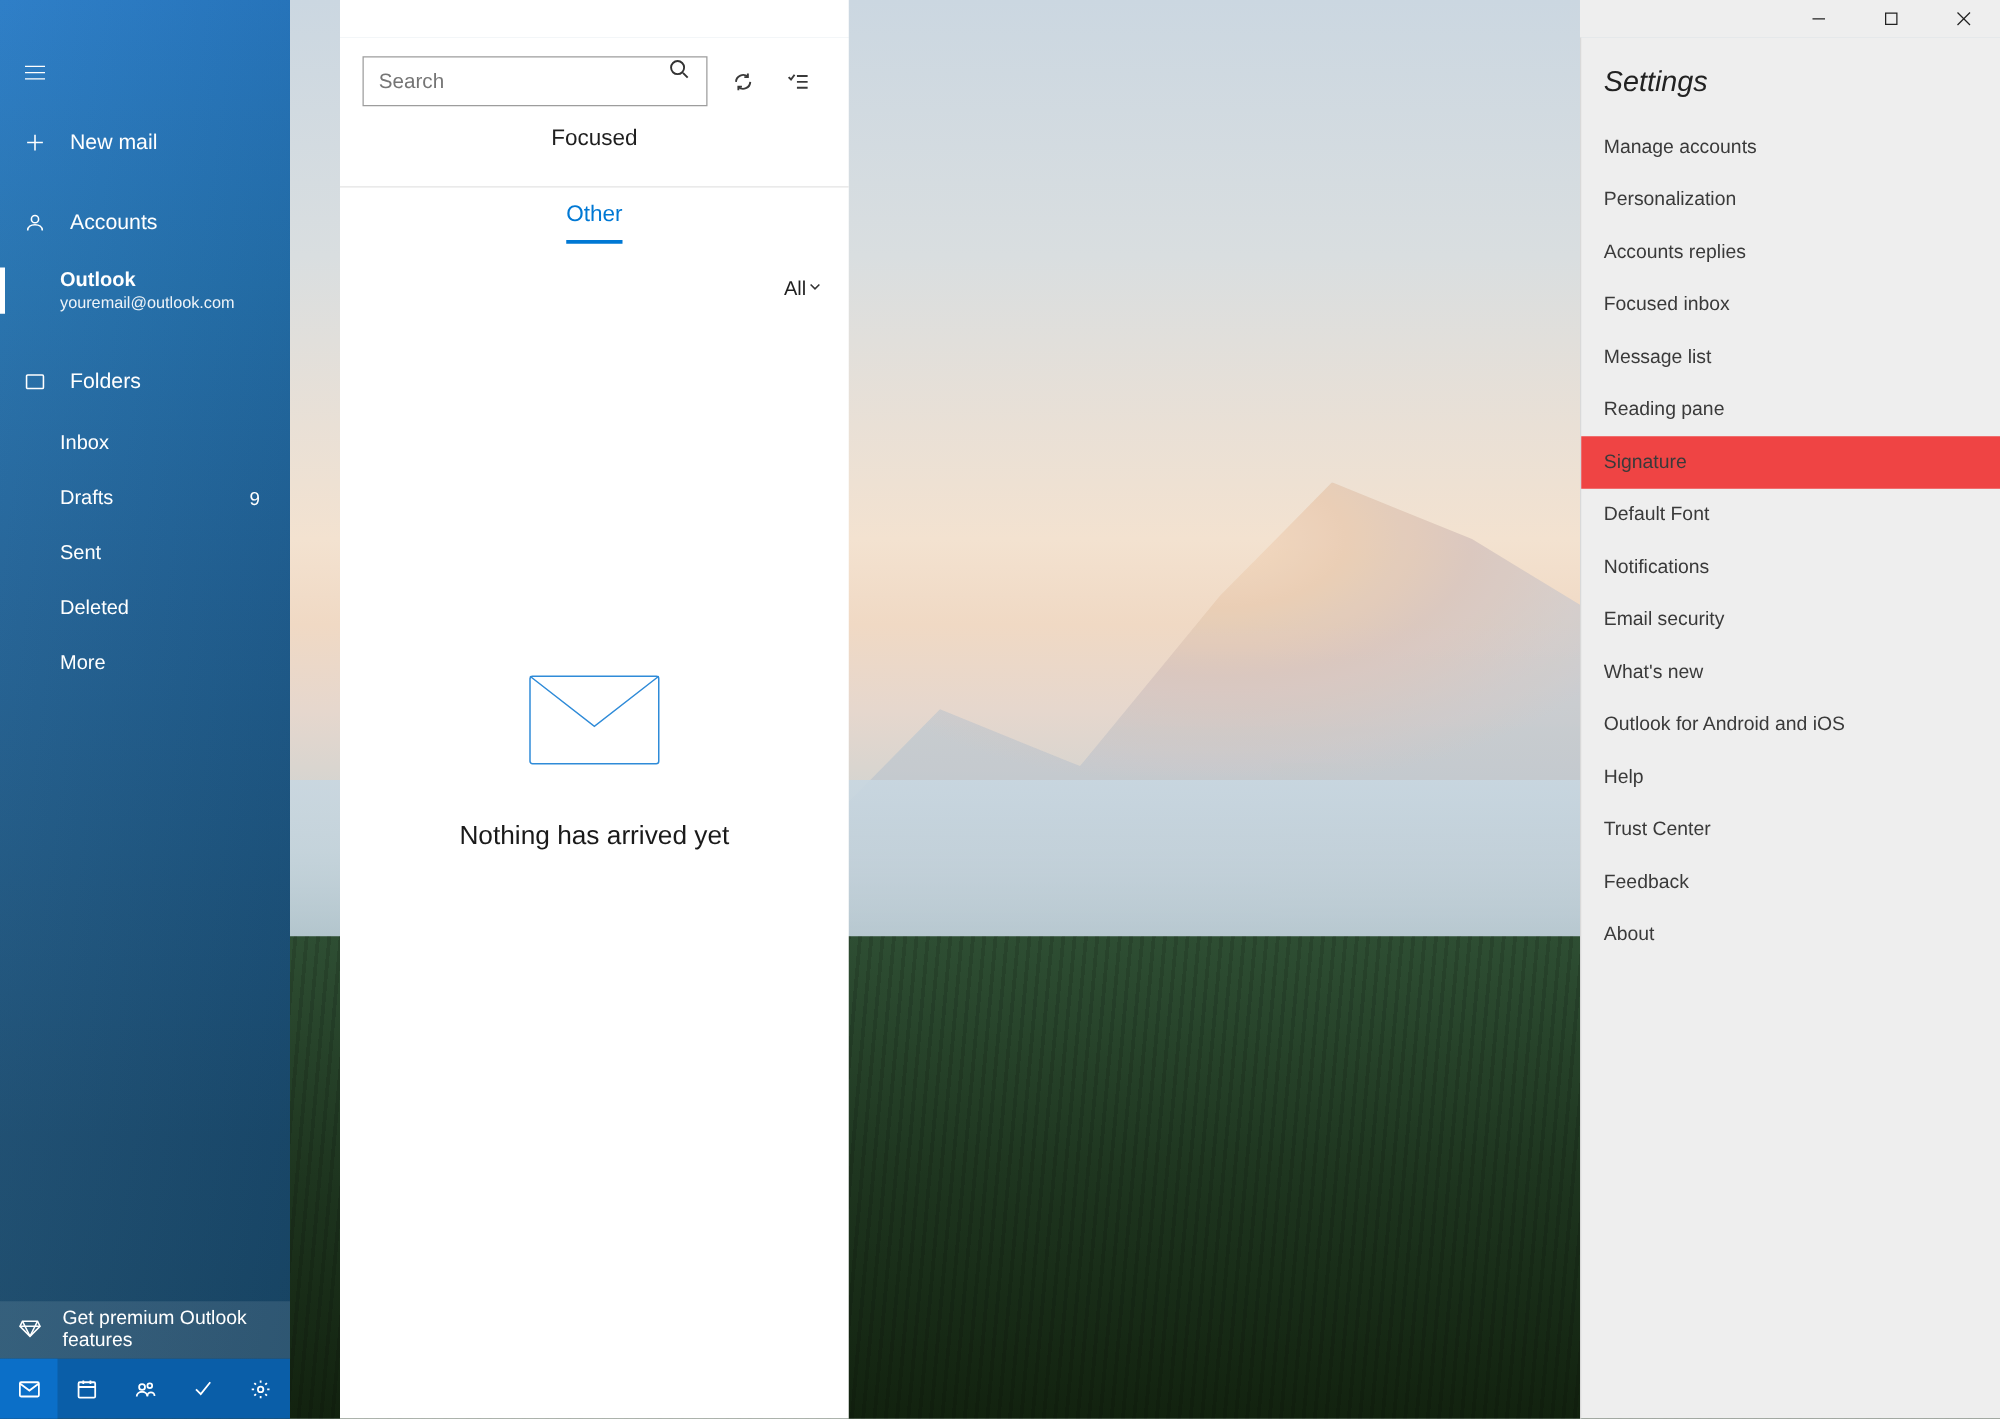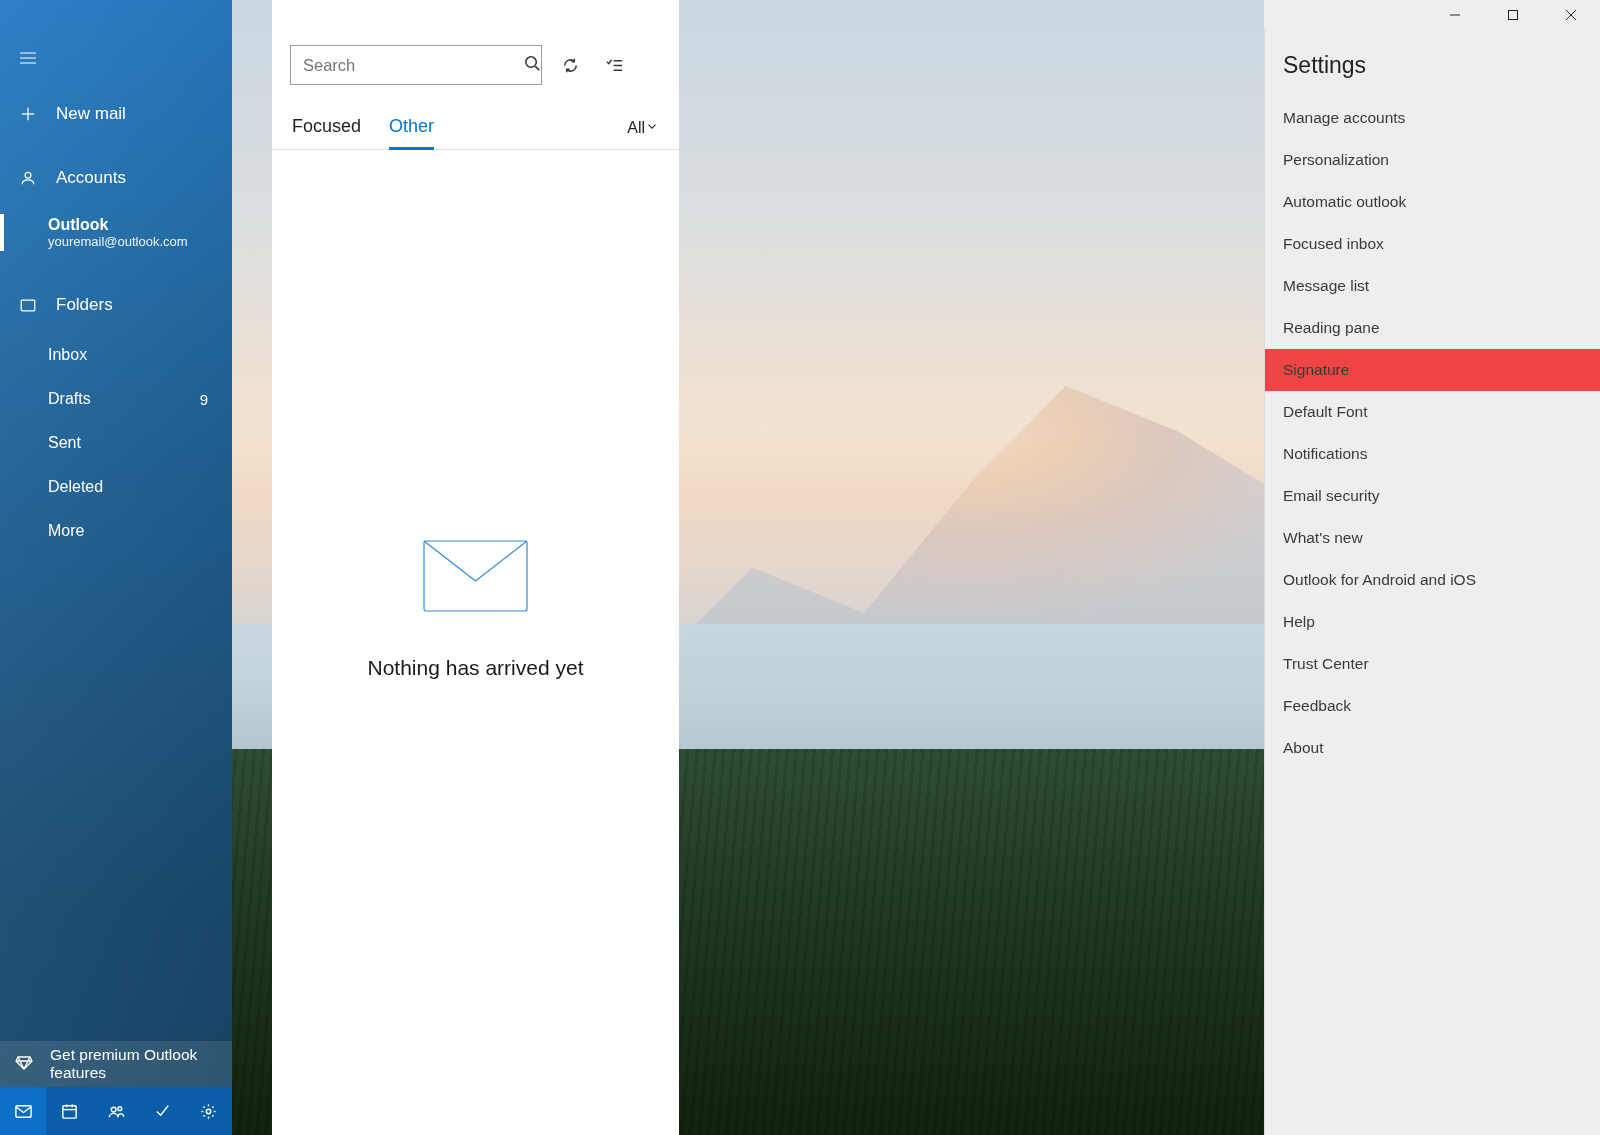--- a/index.html
+++ b/index.html
@@ -58,37 +58,37 @@
   .premium { margin-top:auto; height:46px; background:rgba(255,255,255,.10);
     display:flex;align-items:center;gap:16px;padding-left:14px;font-size:15.5px;}
   .bottom-bar{height:48px;background:#0a5ea8;display:flex;}
   .bb{width:54px;display:flex;align-items:center;justify-content:center;}
   .bb svg{width:19px;height:19px;stroke:#fff;fill:none;stroke-width:1.5;}
   .bb.active{background:#0b6fc8;}
 
   
   .msgcol{ position:absolute; left:272px; top:30px; width:407px; bottom:0; background:#fff; display:flex;flex-direction:column;}
   .msg-toolbar{height:70px;display:flex;align-items:center;gap:12px;padding:0 18px;}
-  .searchbox{flex:none;width:252px;height:40px;border:1px solid #9d9d9d;display:flex;align-items:center;padding:0 12px;}
+  .searchbox{flex:none;width:276px;height:40px;border:1px solid #9d9d9d;display:flex;padding:0 12px;}
   .searchbox input{border:none;outline:none;flex:1;font-size:16.5px;color:#666;background:transparent;}
   .tb-btn{width:32px;height:40px;display:flex;align-items:center;justify-content:center;}
   .tb-btn svg{width:19px;height:19px;stroke:#3a3a3a;fill:none;stroke-width:1.6;}
-  .tabs{height:50px;border-bottom:1px solid #e3e3e3;display:flex;align-items:flex-end;padding:0 20px 0 20px;gap:28px;}
+  .tabs{height:50px;border-bottom:1px solid #e3e3e3;display:flex;align-items:center;padding:0 20px 0 20px;gap:28px;flex-direction:column;}
   .tab{font-size:18px;color:#1f1f1f;padding-bottom:12px;position:relative;}
   .tab.active{color:#0078d4;}
   .tab.active::after{content:"";position:absolute;left:0;right:0;bottom:-1px;height:3px;background:#0078d4;}
   .filter{margin-left:auto;display:flex;align-items:center;gap:0;color:#1f1f1f;font-size:16px;padding-bottom:12px;}
   .empty{flex:1;display:flex;flex-direction:column;align-items:center;justify-content:flex-start;padding-top:390px;}
   .empty svg{width:105px;height:72px;stroke:#2f8bd8;fill:none;stroke-width:1.2;}
   .empty-text{margin-top:40px;font-size:21px;color:#1a1a1a;}
 
   
   .settings{position:absolute;right:0;top:30px;bottom:0;width:336px;background:#eeeeee;border-left:1px solid #d9d9d9;
     display:flex;flex-direction:column;padding-top:12px;}
-  .settings h1{font-weight:400;font-size:23px;color:#222;padding:10px 18px 18px;}
+  .settings h1{font-weight:400;font-size:23px;color:#222;padding:10px 18px 18px;font-style:italic;}
   .s-item{height:42px;display:flex;align-items:center;padding-left:18px;font-size:15.5px;color:#3a3a3a;}
   .s-item.sel{background:#ef4444;}
 
   
   .titlebar-seg{position:absolute;left:272px;top:0;width:407px;height:30px;background:#fff;}
   
   .title-seg-right{position:absolute;right:0;top:0;width:336px;height:30px;background:#eeeeee;}
 </style>
 </head>
 <body>
@@ -276,21 +276,21 @@
     </span>
     <div class="empty-text">Nothing has arrived yet</div>
   </div>
 </div>
 
 <div class="settings">
   <h1>Settings</h1>
   <div id="settings-list">
       <div class="s-item">Manage accounts</div>
       <div class="s-item">Personalization</div>
-      <div class="s-item">Automatic outlook</div>
+      <div class="s-item">Accounts replies</div>
       <div class="s-item">Focused inbox</div>
       <div class="s-item">Message list</div>
       <div class="s-item">Reading pane</div>
       <div class="s-item sel">Signature</div>
       <div class="s-item">Default Font</div>
       <div class="s-item">Notifications</div>
       <div class="s-item">Email security</div>
       <div class="s-item">What's new</div>
       <div class="s-item">Outlook for Android and iOS</div>
       <div class="s-item">Help</div>

